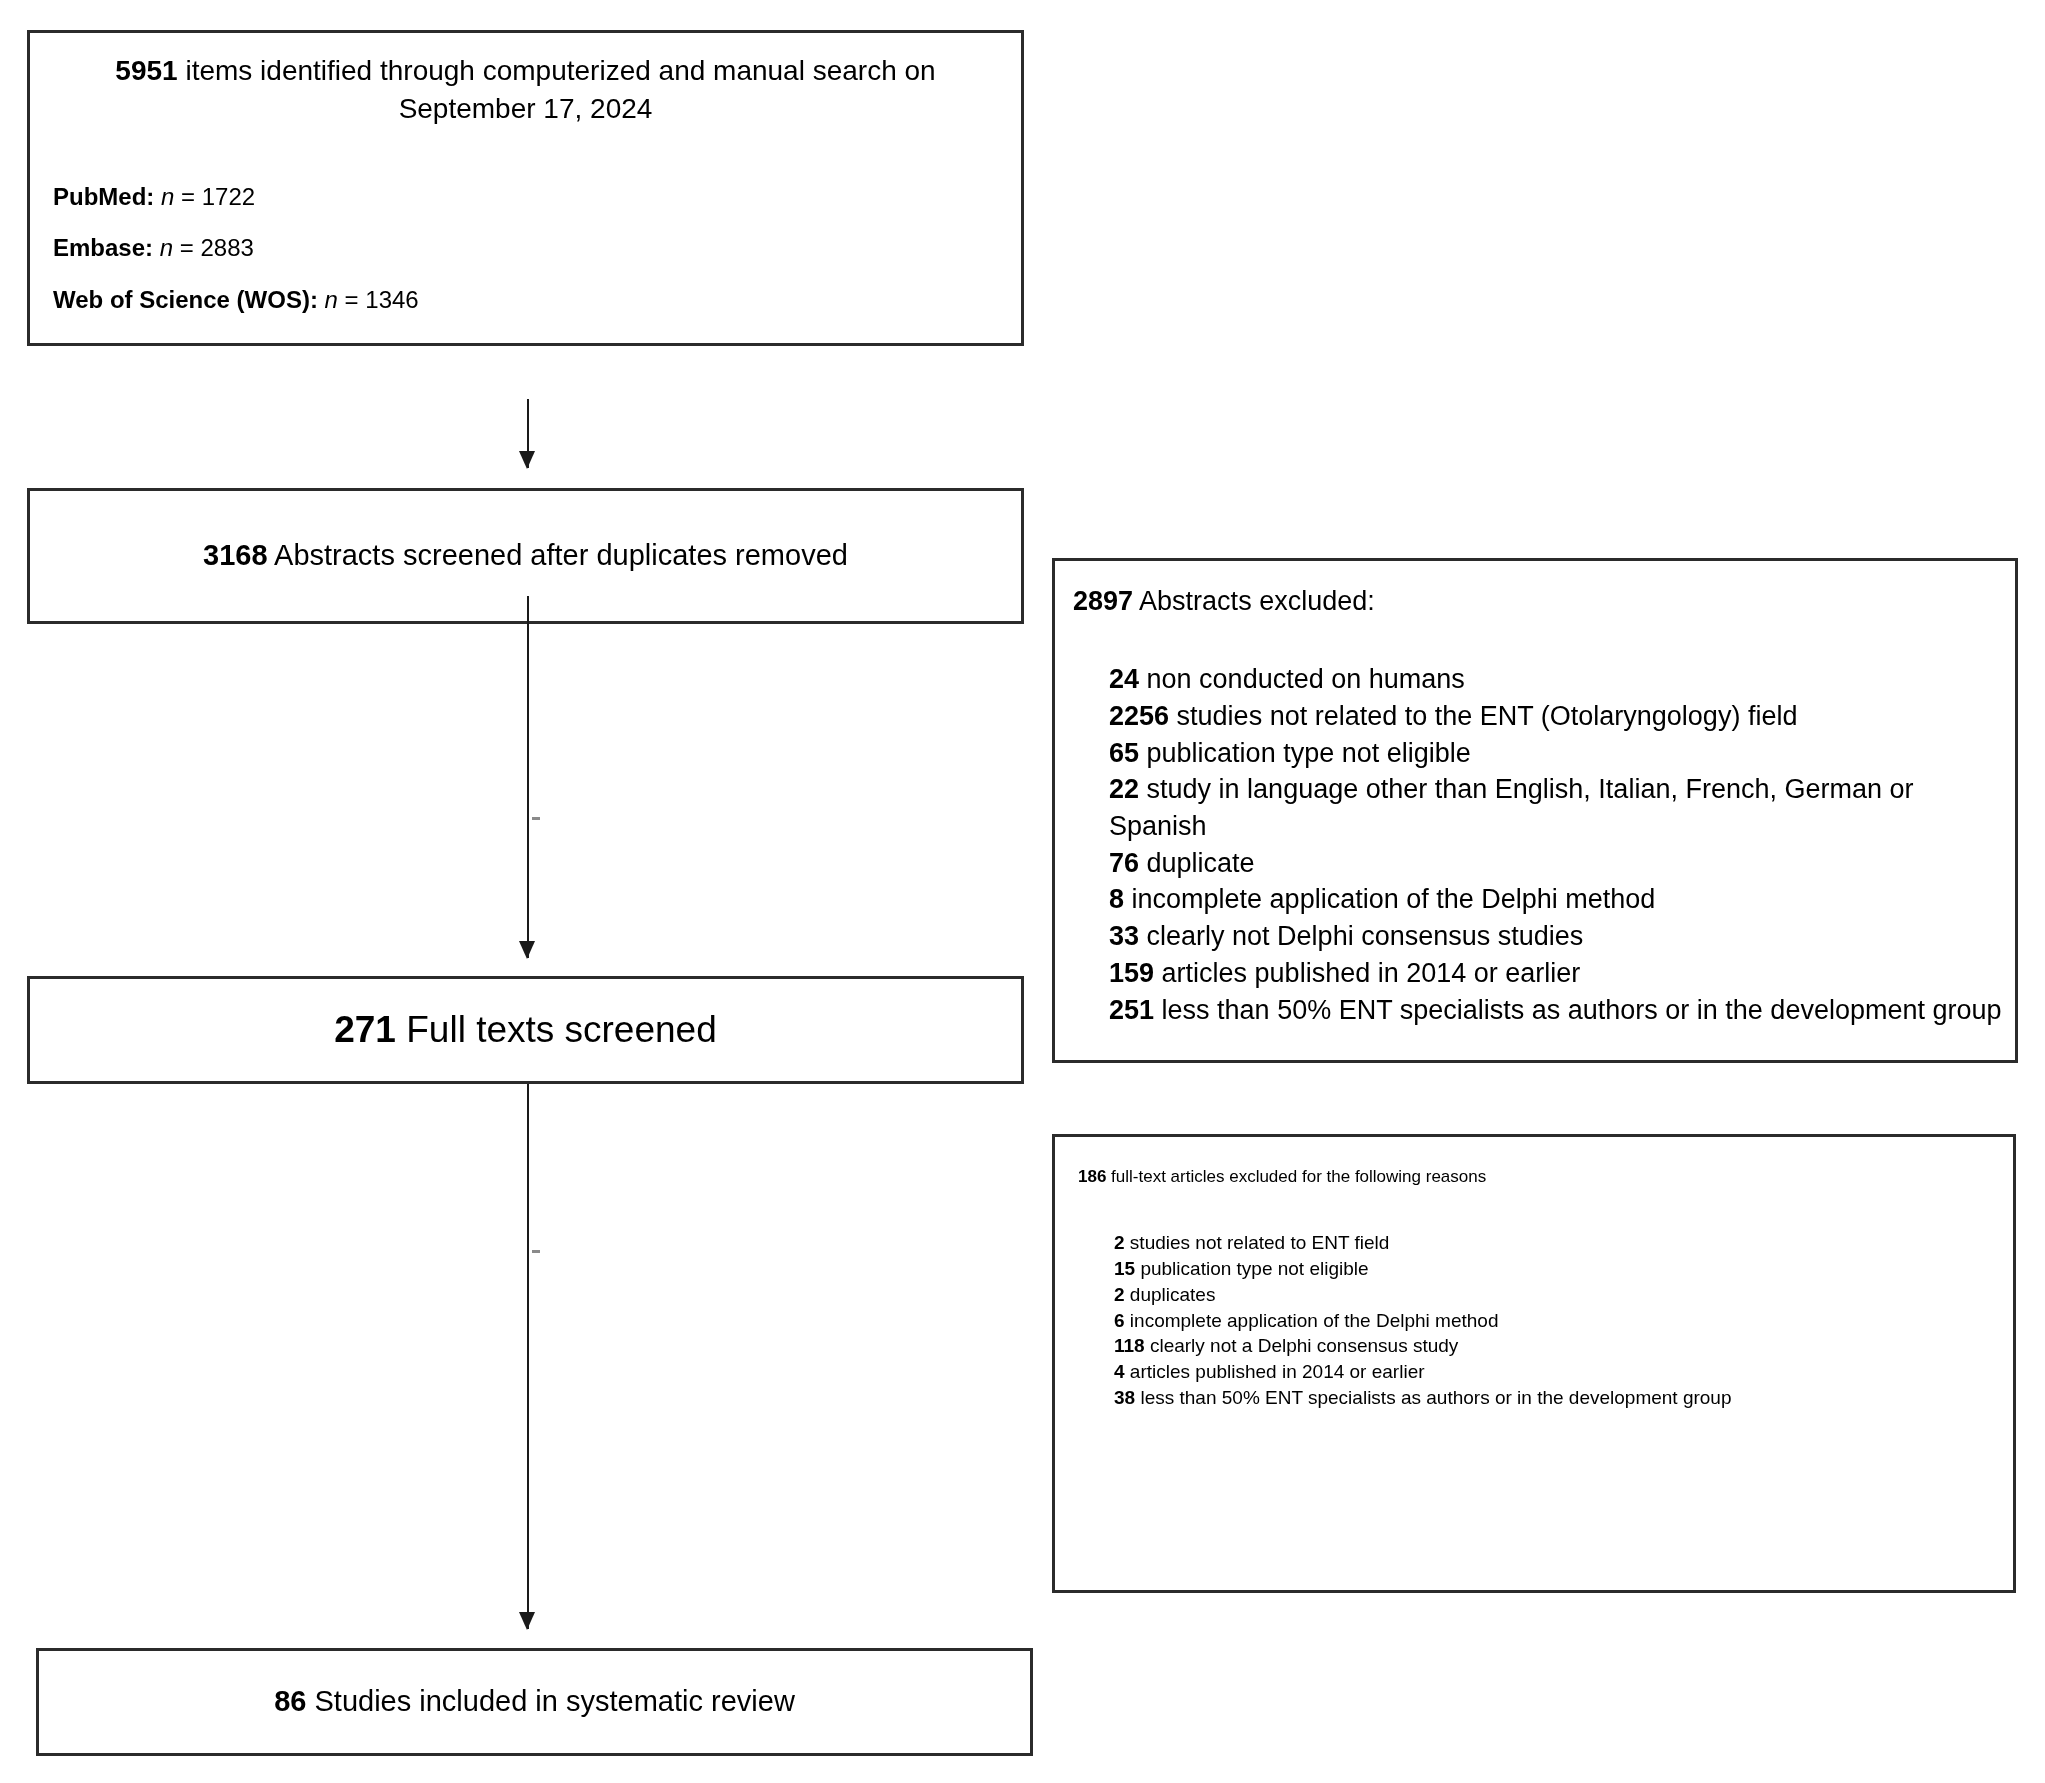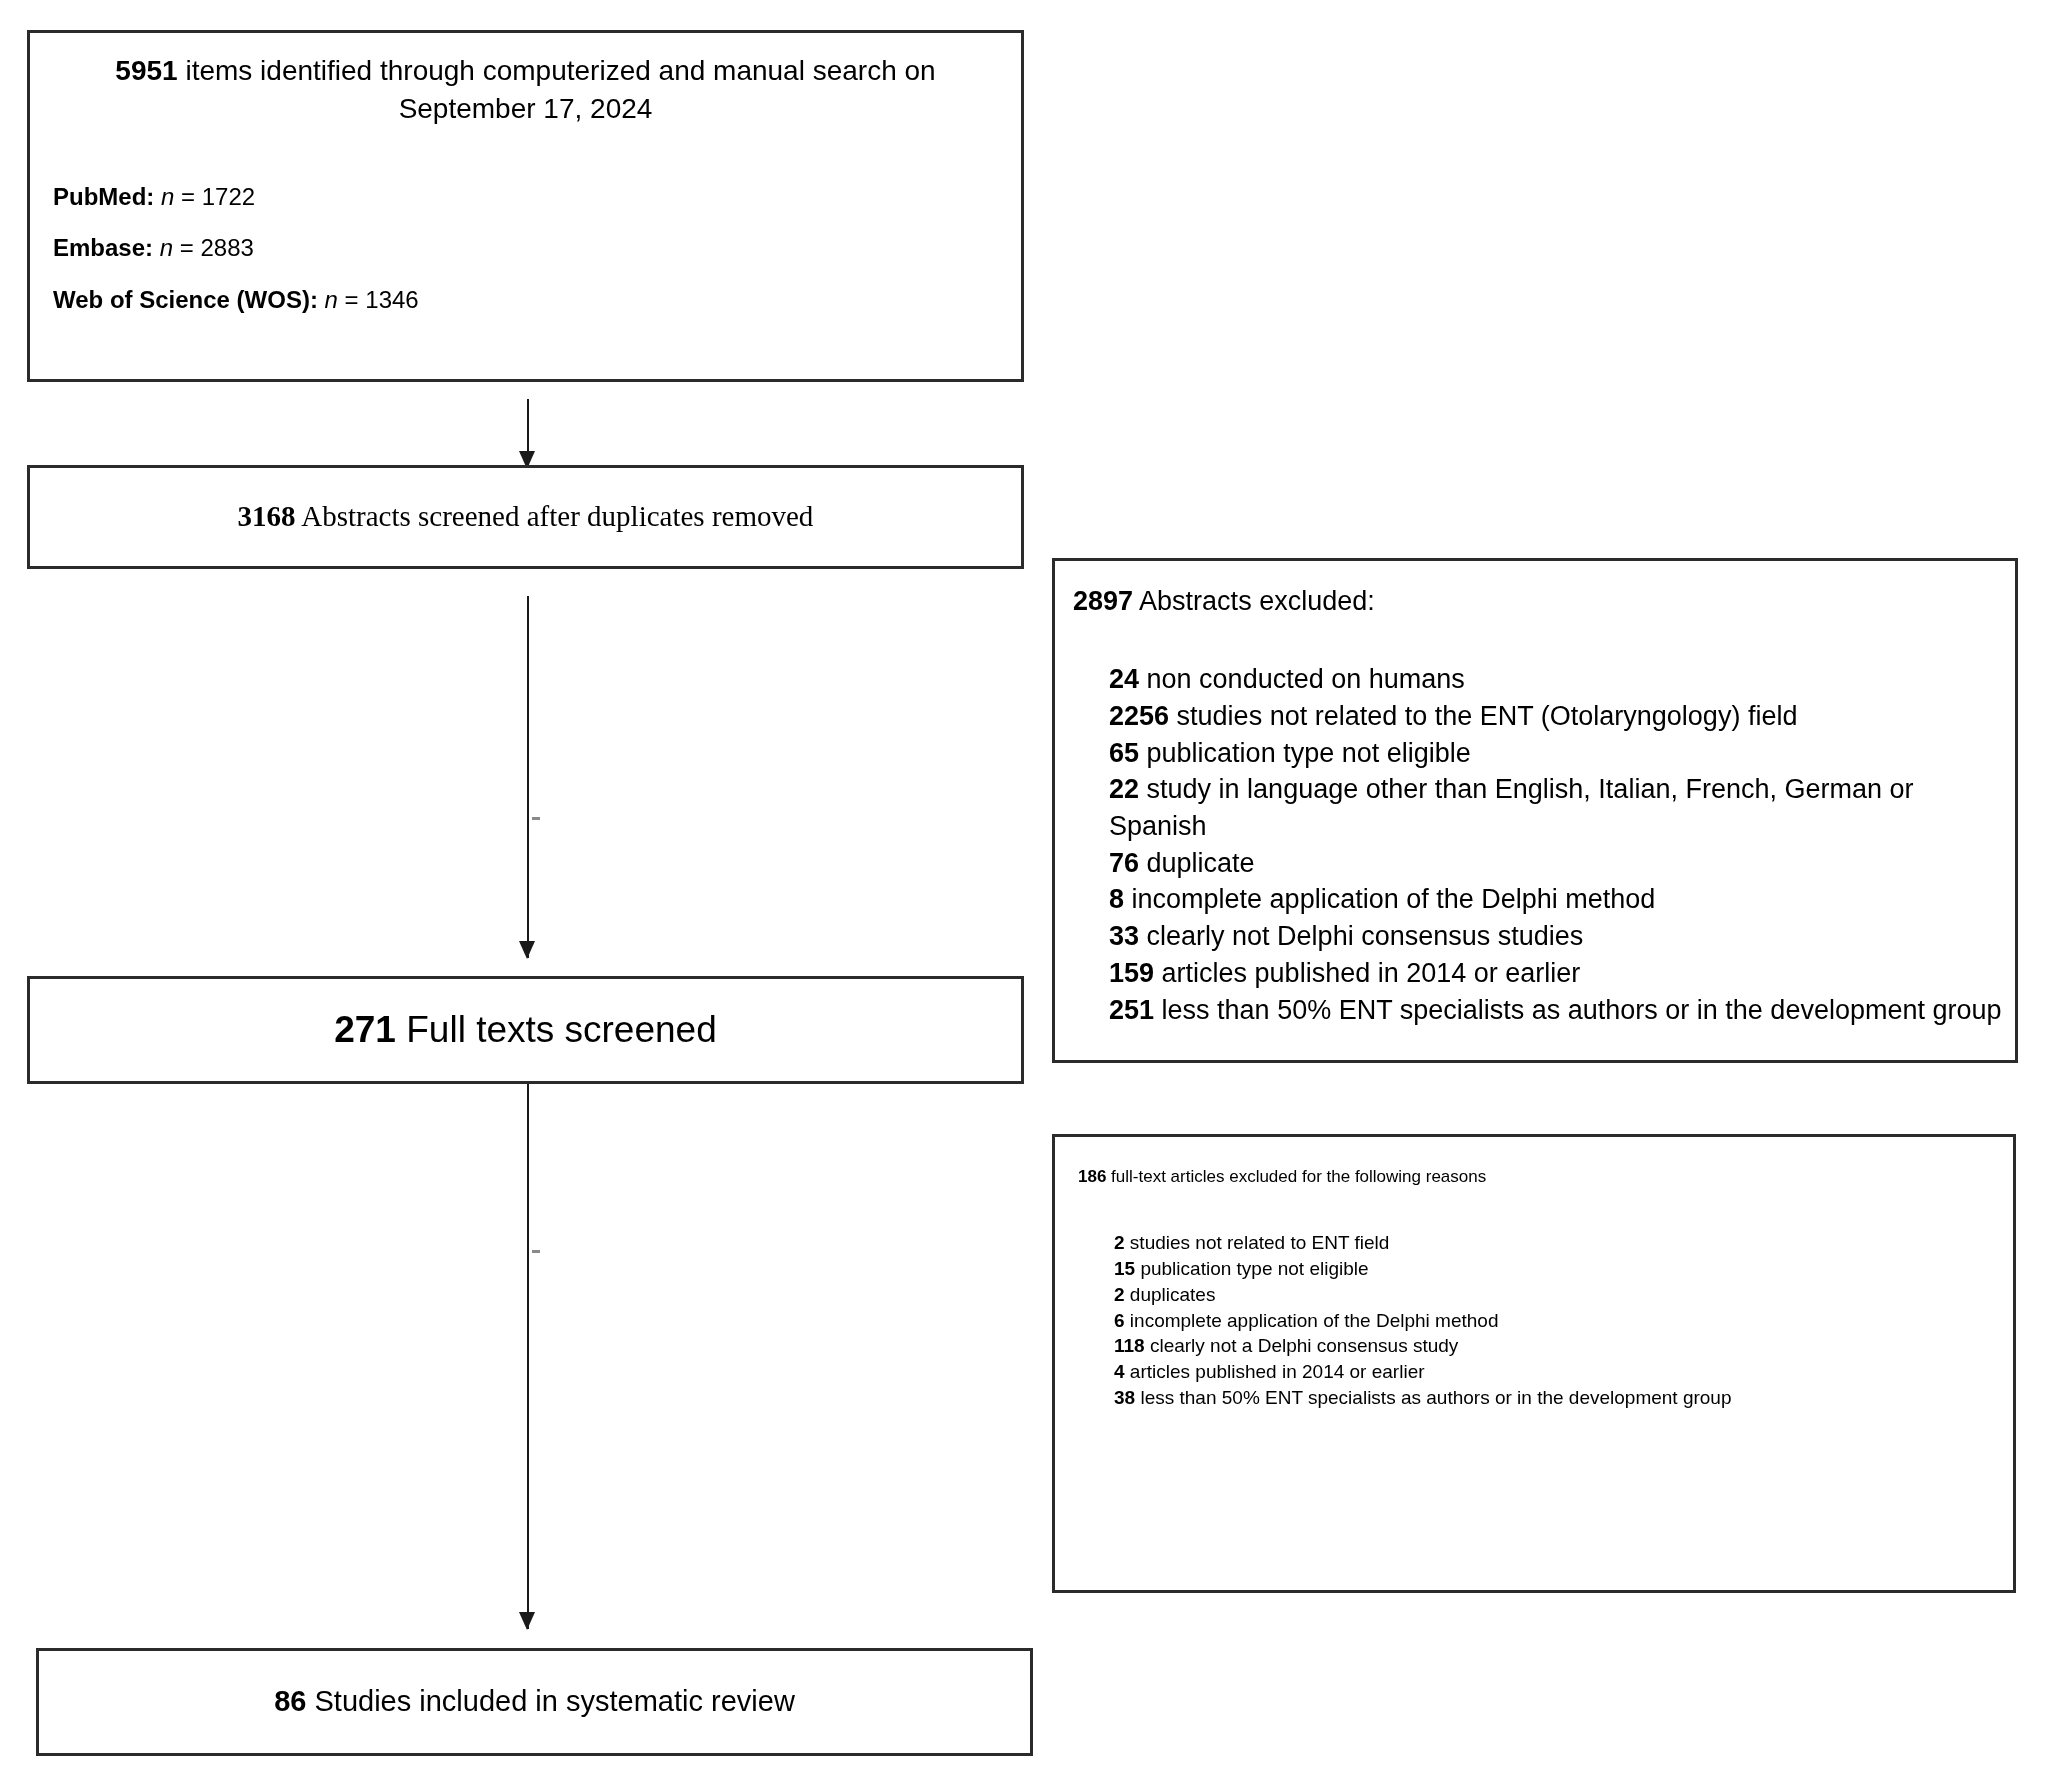--- a/index.html
+++ b/index.html
@@ -41,21 +41,21 @@
     font-size: 27px;
     line-height: 1.30;
     white-space: normal;
   }
   .num { font-weight: bold; }
   .ital { font-style: italic; }
 
   
   #box-identification {
     left: 27px;  top: 30px;
-    width: 997px; height: 352px;
+    width: 997px; height: 316px;
     padding: 19px 23px 13.7px 23px;
   }
   #box-identification .headline {
     width: 100%;
     text-align: center;
     font-size: 28px;
     line-height: 1.35;
   }
   #box-identification .sources {
     margin-top: 53px;
@@ -64,22 +64,22 @@
   }
   #box-identification .sources .line {
     margin-bottom: 20.6px;
     font-size: 24px;
   }
   #box-identification .sources .line:last-child { margin-bottom: 0; }
   .src-name { font-weight: bold; }
 
   
   #box-abstracts {
-    left: 27px;  top: 465px;
-    width: 997px; height: 104px; font-family: Liberation Serif, serif;
+    left: 27px;  top: 488px;
+    width: 997px; height: 136px;
   }
   #box-abstracts .line { font-size: 29px; }
 
   
   #box-fulltexts {
     left: 27px;  top: 976px;
     width: 997px; height: 108px;
   }
   #box-fulltexts .line { font-size: 37px; }
 

